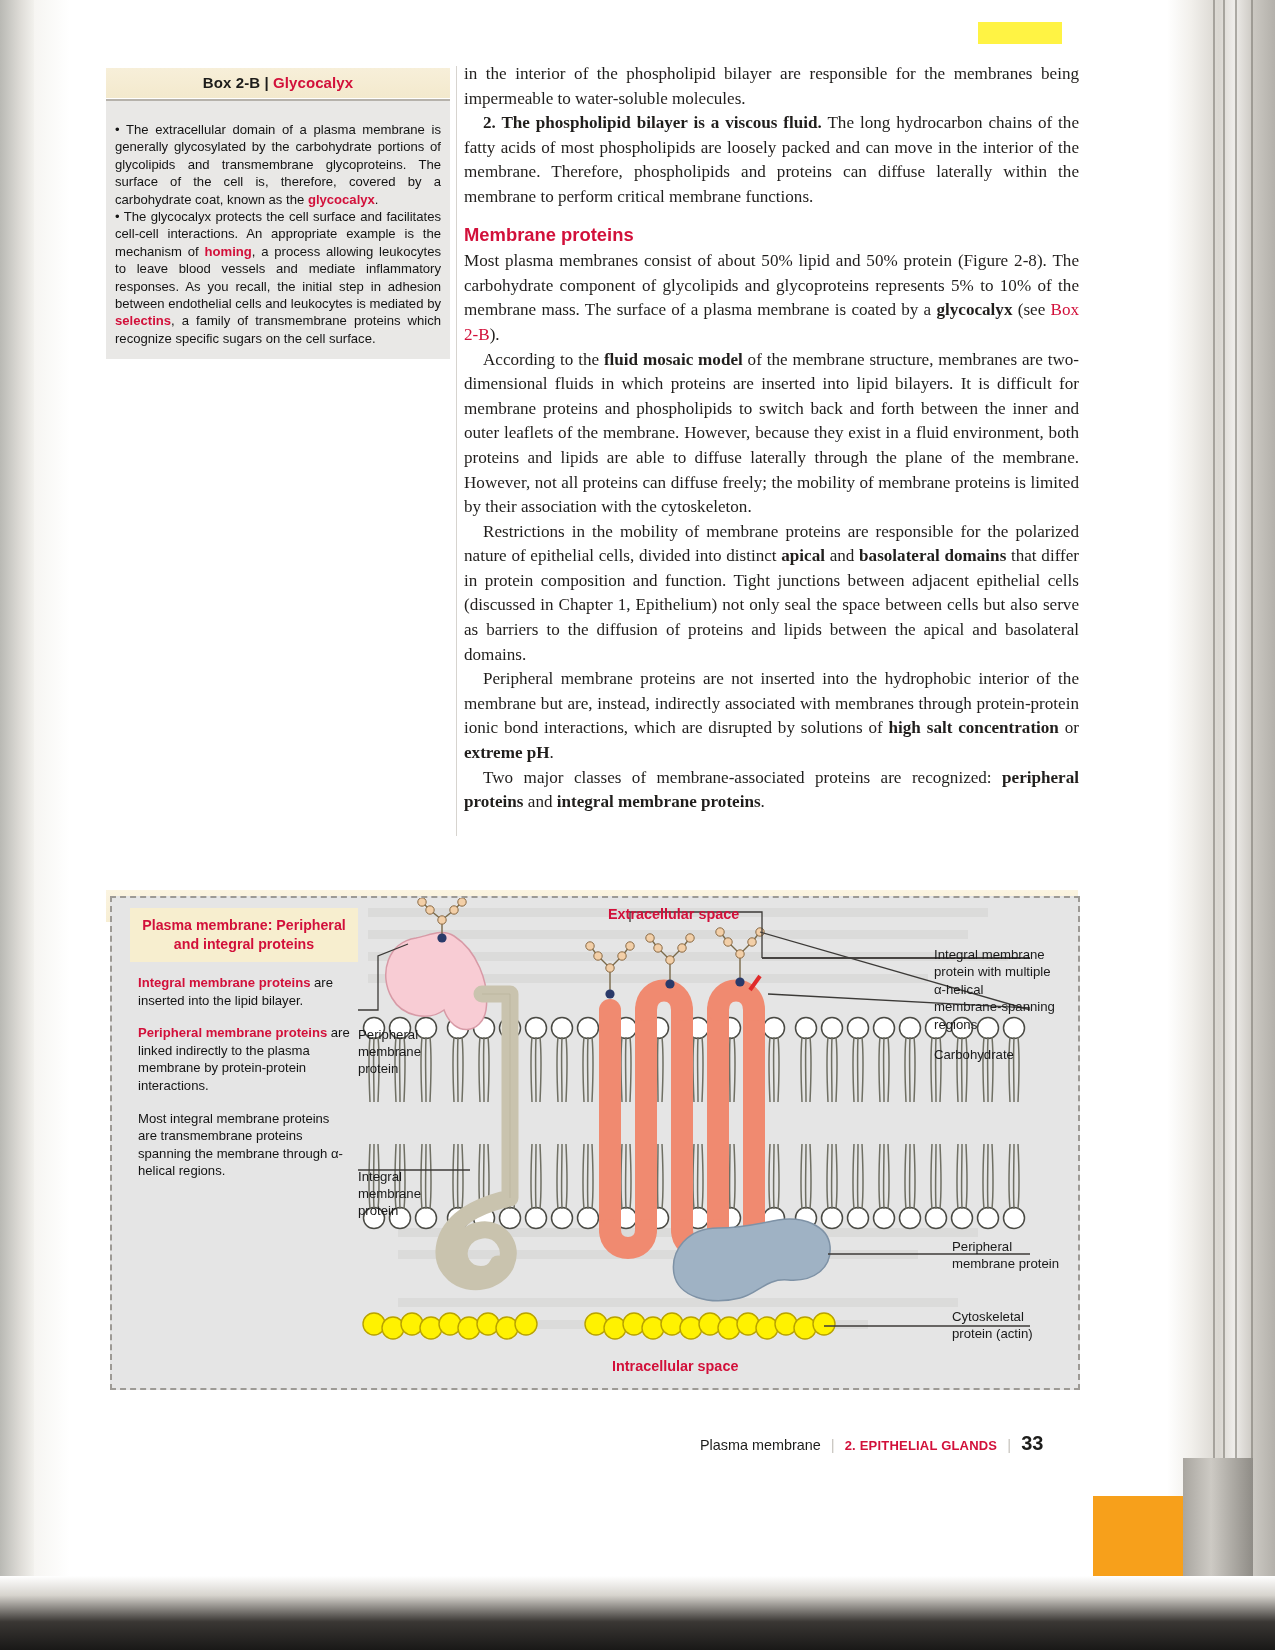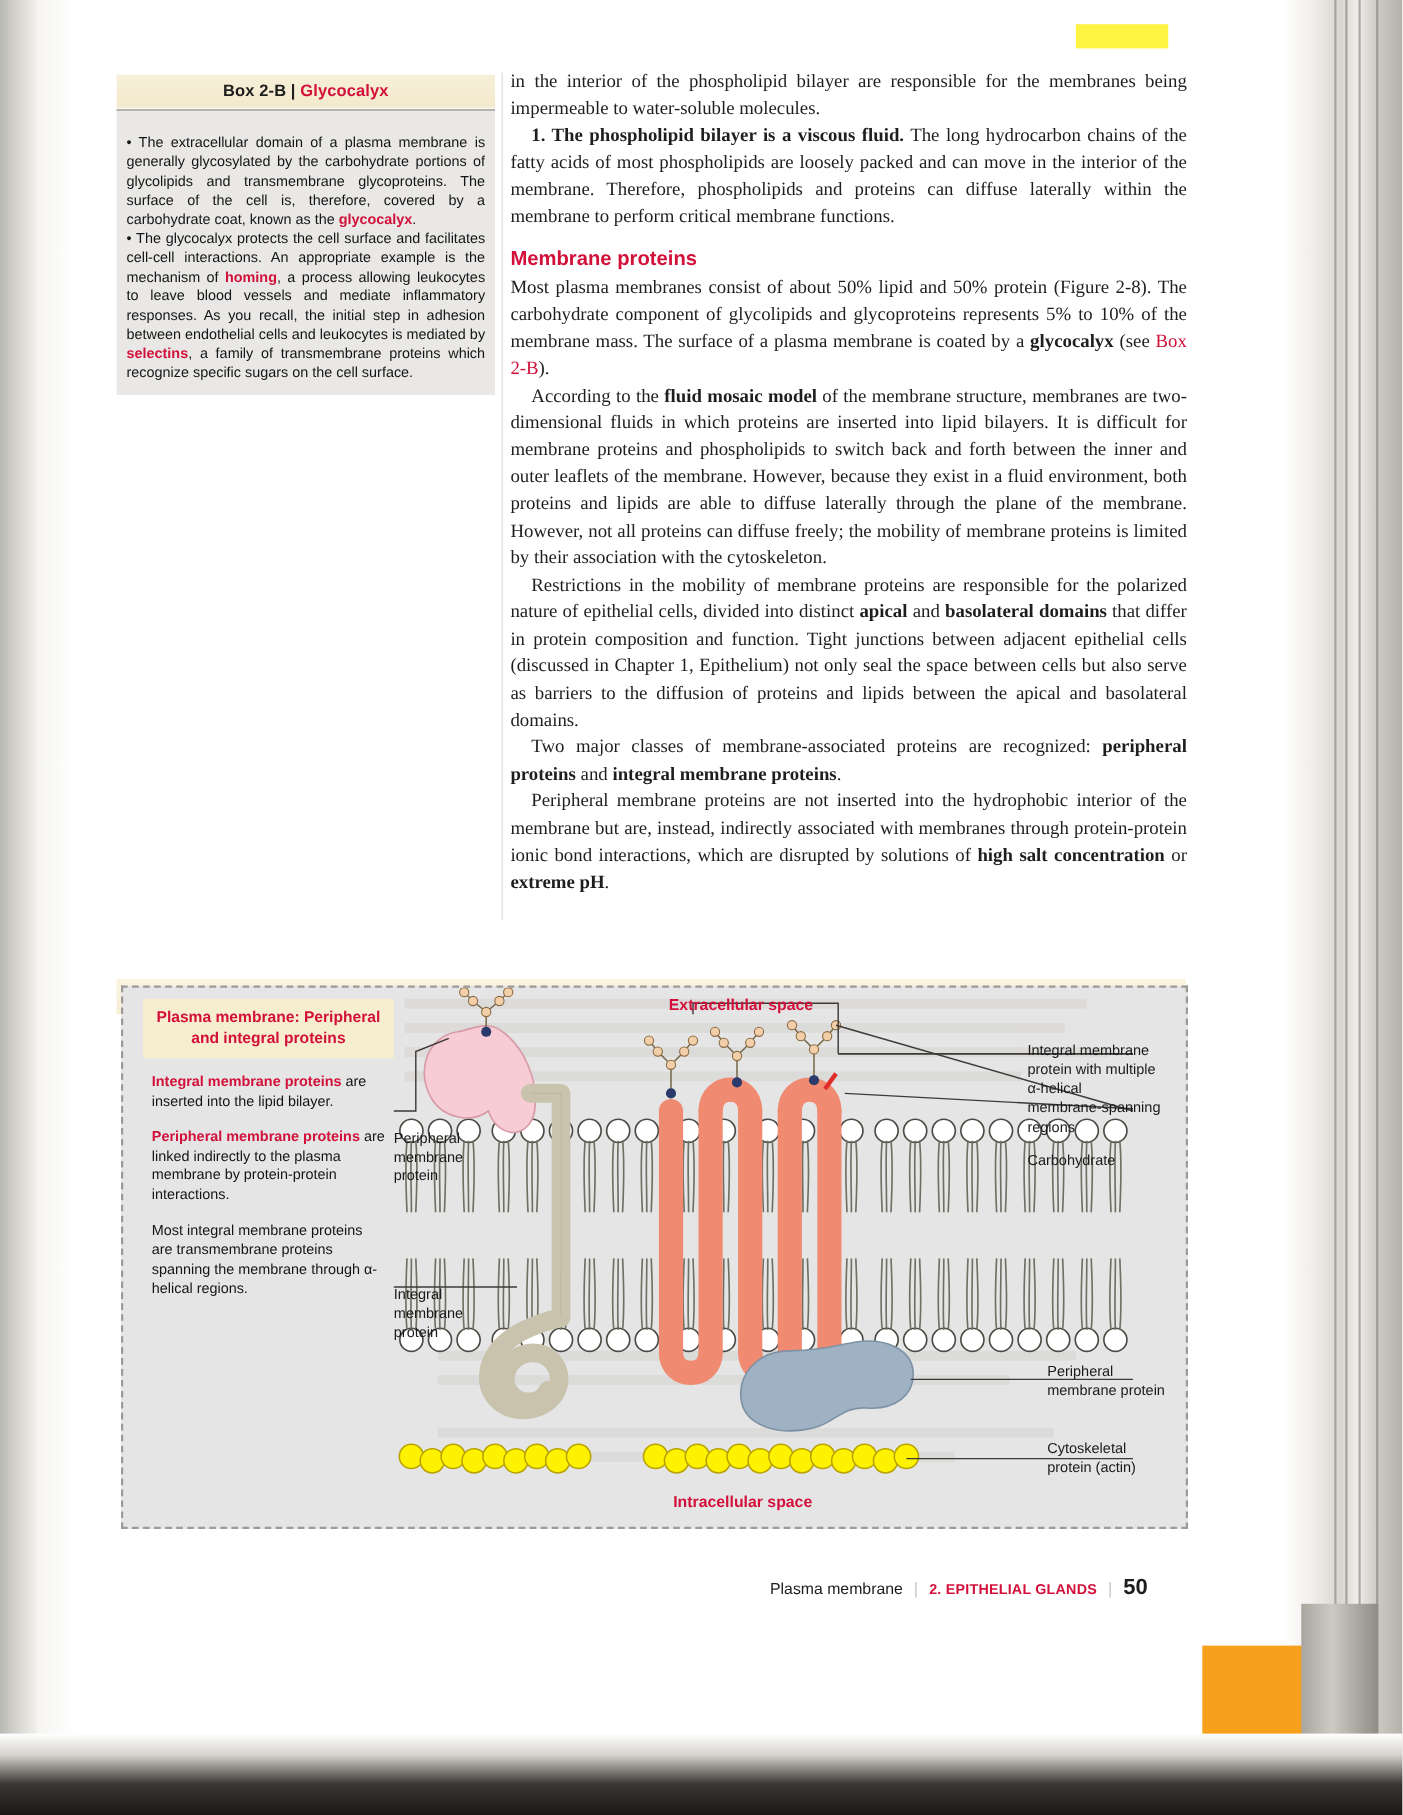--- a/index.html
+++ b/index.html
@@ -194,33 +194,33 @@
     </div>
     <div class="box-rule"></div>
     <div class="box-body">
       <p><span>• The extracellular domain of a plasma membrane is generally glycosylated by the carbohydrate portions of glycolipids and transmembrane glycoproteins. The surface of the cell is, therefore, covered by a carbohydrate coat, known as the </span><span class="b-red">glycocalyx</span><span>.</span></p>
       <p><span>• The glycocalyx protects the cell surface and facilitates cell-cell interactions. An appropriate example is the mechanism of </span><span class="b-red">homing</span><span>, a process allowing leukocytes to leave blood vessels and mediate inflammatory responses. As you recall, the initial step in adhesion between endothelial cells and leukocytes is mediated by </span><span class="b-red">selectins</span><span>, a family of transmembrane proteins which recognize specific sugars on the cell surface.</span></p>
     </div>
   </div>
 
   <div class="col-right">
     <p>in the interior of the phospholipid bilayer are responsible for the membranes being impermeable to water-soluble molecules.</p>
-    <p class="ind"><b>1. The phospholipid bilayer is a viscous fluid.</b><span> The long hydrocarbon chains of the fatty acids of most phospholipids are loosely packed and can move in the interior of the membrane. Therefore, phospholipids and proteins can diffuse laterally within the membrane to perform critical membrane functions.</span></p>
+    <p class="ind"><b>2. The phospholipid bilayer is a viscous fluid.</b><span> The long hydrocarbon chains of the fatty acids of most phospholipids are loosely packed and can move in the interior of the membrane. Therefore, phospholipids and proteins can diffuse laterally within the membrane to perform critical membrane functions.</span></p>
 
     <p class="h-red">Membrane proteins</p>
 
     <p><span>Most plasma membranes consist of about 50% lipid and 50% protein (Figure 2-8). The carbohydrate component of glycolipids and glycoproteins represents 5% to 10% of the membrane mass. The surface of a plasma membrane is coated by a </span><b>glycocalyx</b><span> (see </span><span class="lnk">Box 2-B</span><span>).</span></p>
 
     <p class="ind"><span>According to the </span><b>fluid mosaic model</b><span> of the membrane structure, membranes are two-dimensional fluids in which proteins are inserted into lipid bilayers. It is difficult for membrane proteins and phospholipids to switch back and forth between the inner and outer leaflets of the membrane. However, because they exist in a fluid environment, both proteins and lipids are able to diffuse laterally through the plane of the membrane. However, not all proteins can diffuse freely; the mobility of membrane proteins is limited by their association with the cytoskeleton.</span></p>
 
     <p class="ind"><span>Restrictions in the mobility of membrane proteins are responsible for the polarized nature of epithelial cells, divided into distinct </span><b>apical</b><span> and </span><b>basolateral domains</b><span> that differ in protein composition and function. Tight junctions between adjacent epithelial cells (discussed in Chapter 1, Epithelium) not only seal the space between cells but also serve as barriers to the diffusion of proteins and lipids between the apical and basolateral domains.</span></p>
 
+    <p class="ind"><span>Peripheral membrane proteins are not inserted into the hydrophobic interior of the membrane but are, instead, indirectly associated with membranes through protein-protein ionic bond interactions, which are disrupted by solutions of </span><b>high salt concentration</b><span> or </span><b>extreme pH</b><span>.</span></p>
+
     <p class="ind"><span>Two major classes of membrane-associated proteins are recognized:  </span><b>peripheral proteins</b><span> and </span><b>integral membrane proteins</b><span>.</span></p>
-
-    <p class="ind"><span>Peripheral membrane proteins are not inserted into the hydrophobic interior of the membrane but are, instead, indirectly associated with membranes through protein-protein ionic bond interactions, which are disrupted by solutions of </span><b>high salt concentration</b><span> or </span><b>extreme pH</b><span>.</span></p>
   </div>
 
   <div class="fig-caption-band">
     <div class="fig-caption">
       <span class="fignum">Figure 2-1.</span><span> Peripheral and integral proteins of the plasma membrane</span>
     </div>
   </div>
 
   <div class="fig-frame">
 
@@ -450,16 +450,16 @@
     <div class="dlabel" style="left:840px;top:340px;width:140px;line-height:17.4px;">Peripheral<br>membrane protein</div>
 
     <div class="dlabel" style="left:840px;top:410px;width:130px;line-height:17.4px;">Cytoskeletal<br>protein (actin)</div>
   </div>
 
   <div class="footer">
     <span class="f-plain">Plasma membrane</span>
     <span class="f-sep">|</span>
     <span class="f-chap">2. EPITHELIAL GLANDS</span>
     <span class="f-sep">|</span>
-    <span class="f-page">50</span>
+    <span class="f-page">33</span>
   </div>
 
 </div>
 
 </body></html>

